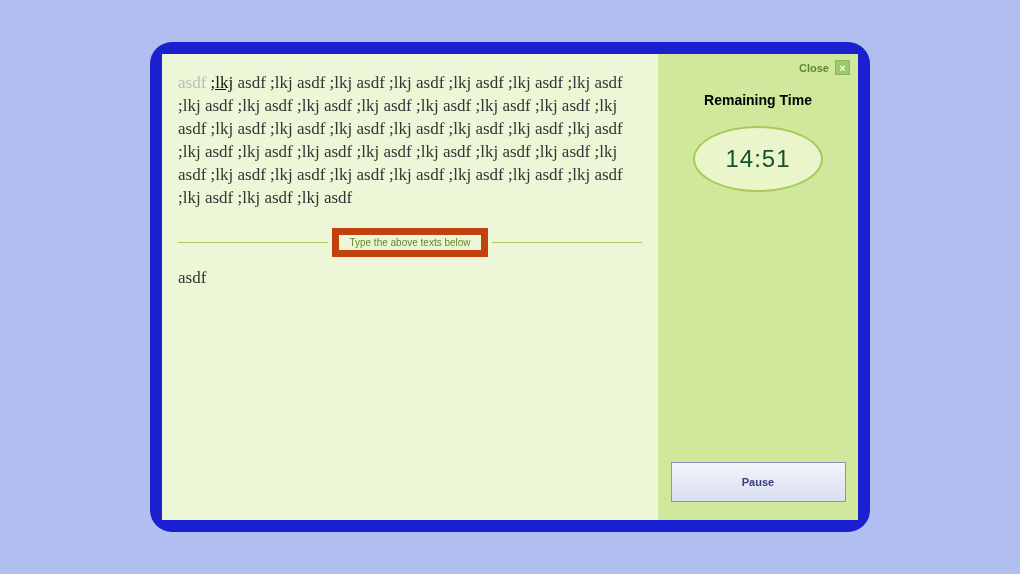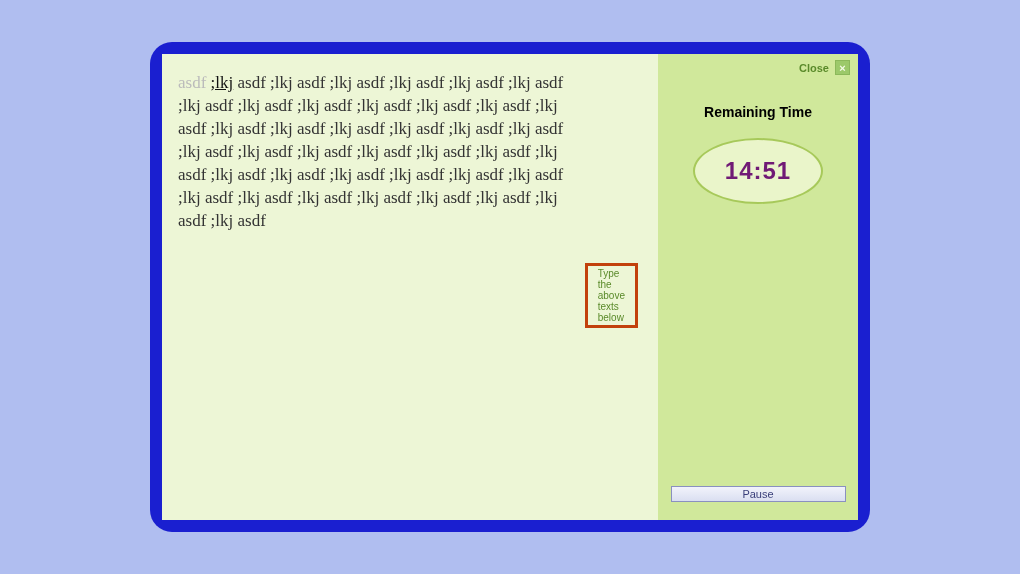--- a/index.html
+++ b/index.html
@@ -28,30 +28,30 @@
       height: 100%;
       display: flex;
       background: #d4eea9;
       position: relative;
     }
     .main-pane {
       flex: 1;
       background: #edf6d6;
       padding: 18px 16px 10px 16px;
       display: flex;
-      flex-direction: row;
+      flex-direction: column;
     }
     .side-pane {
       width: 200px;
       background: #d0e89b;
       position: relative;
       display: flex;
       flex-direction: column;
       align-items: center;
-      padding-top: 40px;
+      padding-top: 28px;
     }
     .close-wrap {
       position: absolute;
       top: 6px;
       right: 8px;
       display: flex;
       align-items: center;
       gap: 6px;
       color: #5a8a2a;
       font-size: 11px;
@@ -80,42 +80,42 @@
     .timer-oval {
       width: 130px;
       height: 66px;
       border: 2px solid #a7c95a;
       border-radius: 50%;
       background: #eaf5ca;
       display: flex;
       align-items: center;
       justify-content: center;
       font-size: 24px;
-      font-weight: 700;
-      color: #701a75;
+      font-weight: 400;
+      color: #14532d;
       letter-spacing: 1px;
     }
     .btn-stack {
       position: absolute;
       bottom: 18px;
       left: 0;
       right: 0;
       display: flex;
       flex-direction: column;
       align-items: center;
       gap: 10px;
     }
     .btn {
       width: 175px;
-      height: 16px;
+      height: 40px;
       background: linear-gradient(#f2f3fb, #dadff1);
       border: 1px solid #8a90c0;
       color: #3a3f7a;
       font-size: 11px;
-      font-weight: normal;
+      font-weight: bold;
       cursor: pointer;
       font-family: inherit;
     }
     .prompt-text {
       font-family: Georgia, 'Times New Roman', serif;
       font-size: 17px;
       line-height: 1.35;
       color: #333;
       word-wrap: break-word;
     }
@@ -130,21 +130,21 @@
       display: flex;
       align-items: center;
       margin: 18px 0 10px 0;
     }
     .divider-line {
       flex: 1;
       height: 1px;
       background: #a7c95a;
     }
     .divider-label {
-      border: 3px solid #c2410c;
+      border: 7px solid #c2410c;
       background: #edf6d6;
       color: #5a8a2a;
       font-size: 10px;
       padding: 2px 10px;
       margin: 0 4px;
     }
     .typed-input {
       flex: 1;
       font-family: Georgia, 'Times New Roman', serif;
       font-size: 17px;

